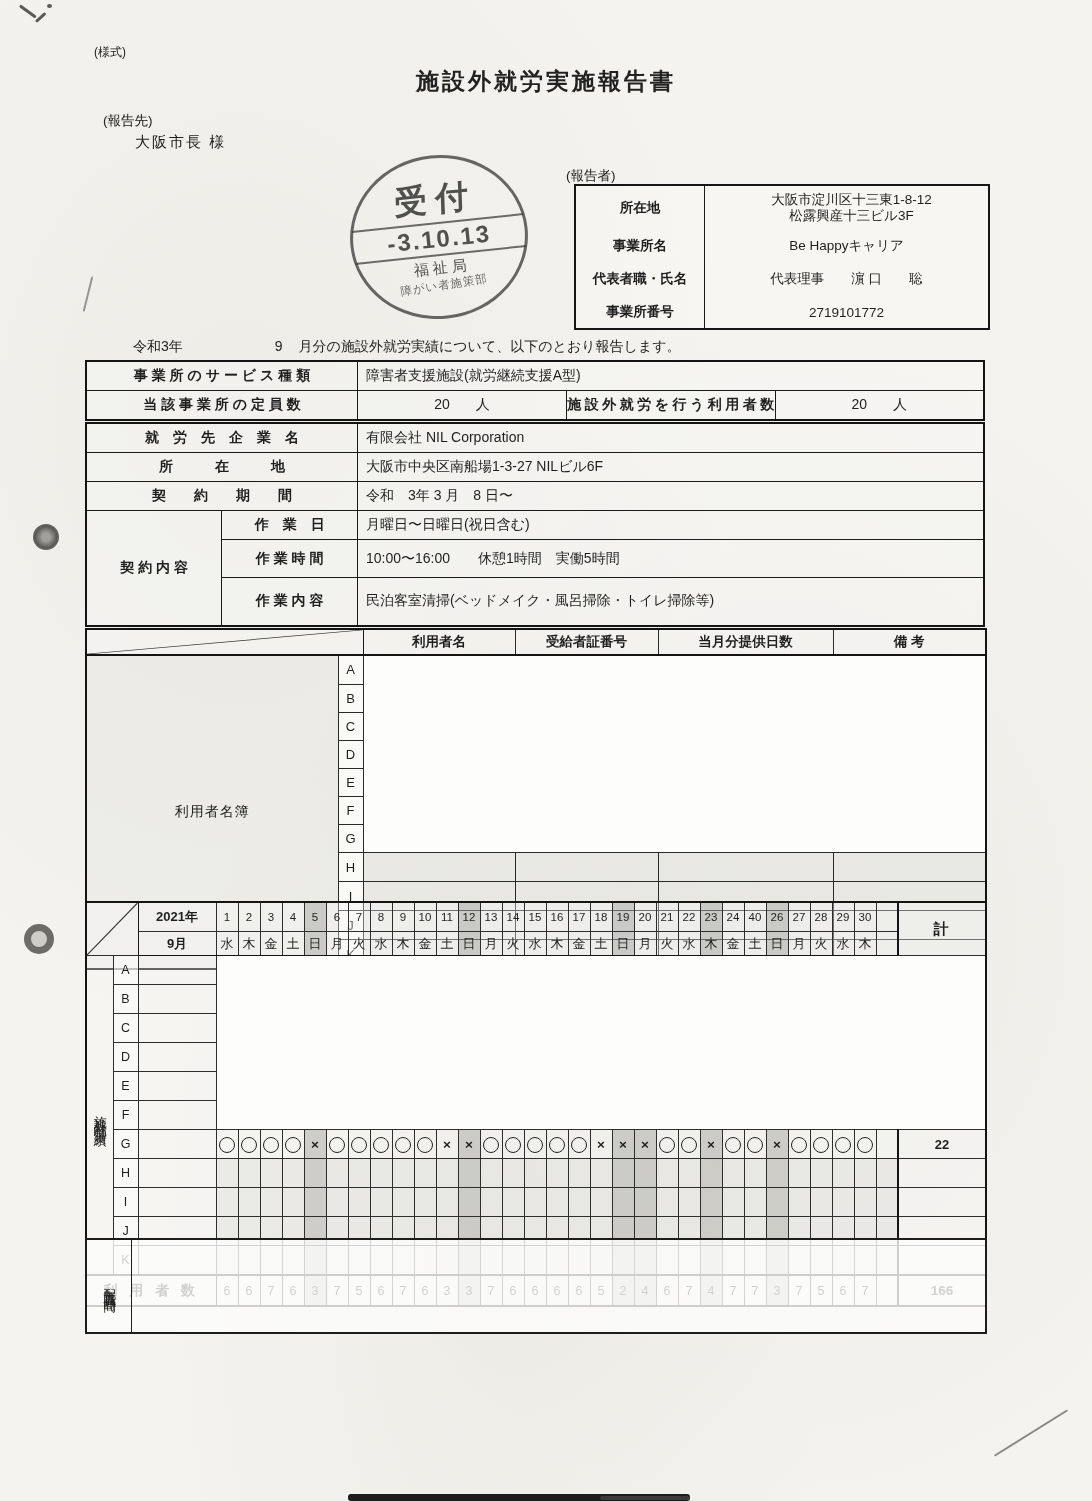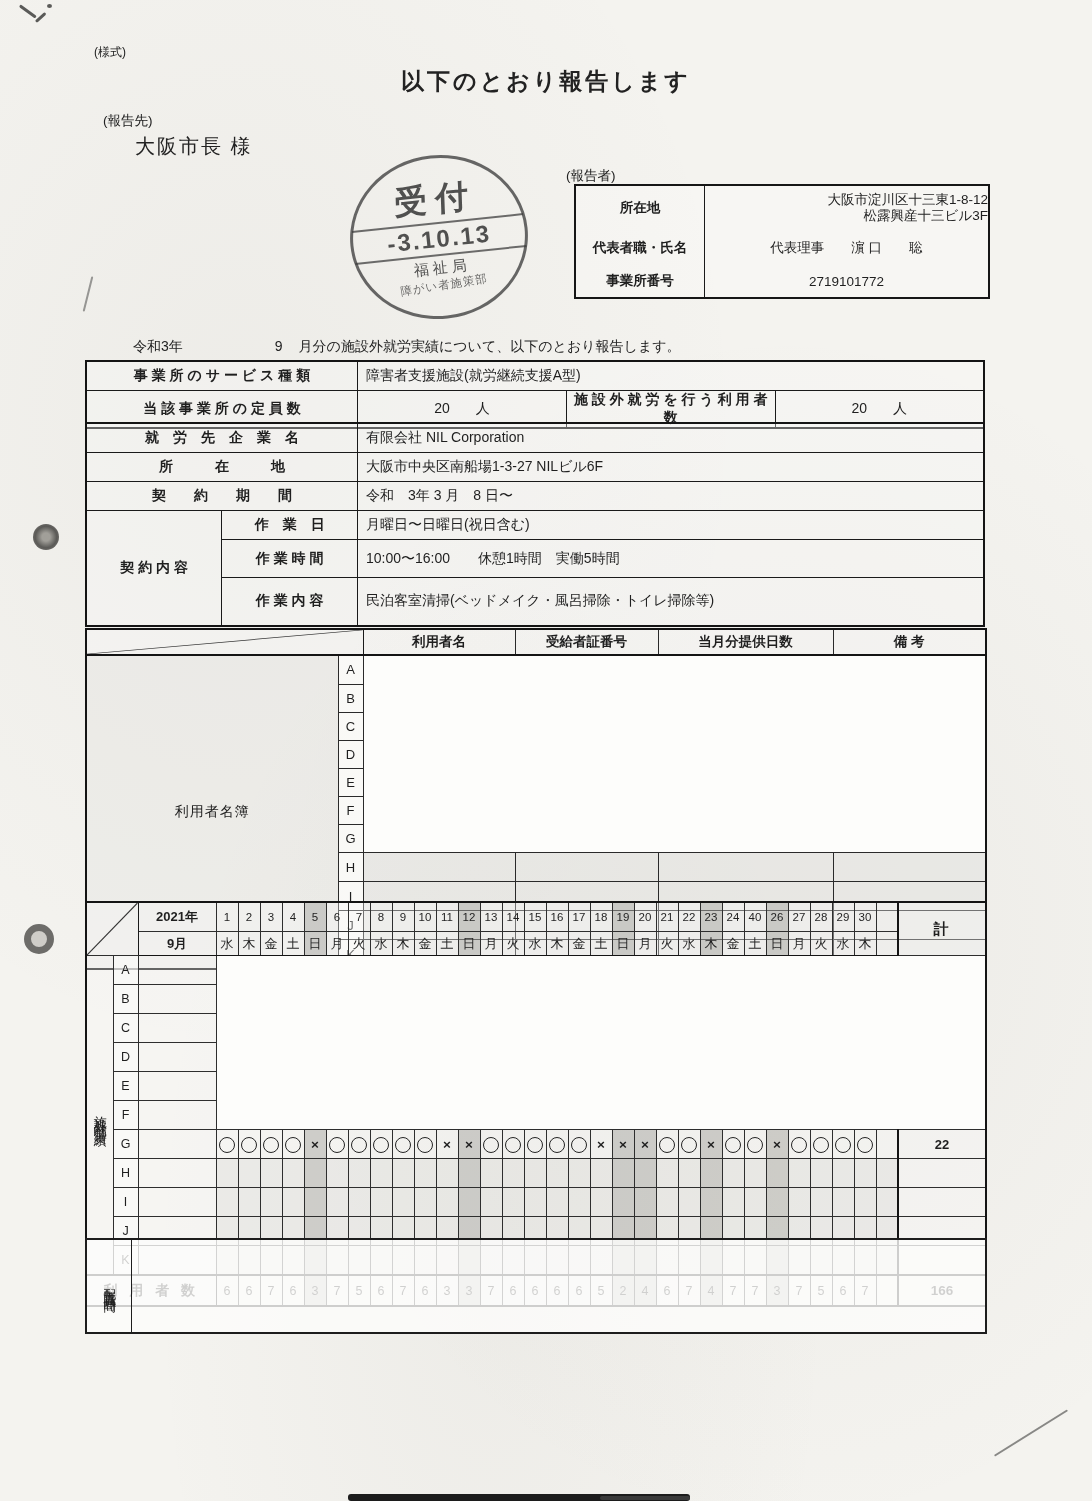--- a/index.html
+++ b/index.html
@@ -12,39 +12,39 @@
       #f4f3ef;}
   .abs{position:absolute;}
   table{border-collapse:collapse;table-layout:fixed;}
   td,th{padding:0;font-weight:normal;overflow:hidden;}
   .ink{color:#222;}
 
   
   .form-style{left:94px;top:44px;font-size:12px;}
   .doc-title{left:0;top:66px;width:1092px;text-align:center;font-size:23px;font-weight:bold;letter-spacing:3px;}
   .recip-label{left:103px;top:112px;font-size:13.5px;}
-  .recip-name{left:135px;top:133px;font-size:20px;letter-spacing:2px;}
+  .recip-name{left:135px;top:133px;font-size:15px;letter-spacing:2px;}
 
   
   .stamp{left:350px;top:155px;width:172px;height:158px;border:3px solid rgba(62,62,62,.78);
     border-radius:50%;transform:rotate(-6deg);color:rgba(52,52,52,.85);
     display:flex;flex-direction:column;justify-content:center;align-items:center;}
   .stamp .s-top{font-size:33px;font-weight:bold;letter-spacing:8px;transform:skewX(-4deg);margin-top:-4px;}
   .stamp .s-date{font-size:24px;font-weight:bold;letter-spacing:2px;width:100%;text-align:center;
     border-top:2.5px solid rgba(62,62,62,.75);border-bottom:2.5px solid rgba(62,62,62,.75);padding:1px 0;}
   .stamp .s-org{font-size:15px;letter-spacing:4px;margin-top:3px;}
   .stamp .s-dept{font-size:11.5px;letter-spacing:1px;transform:rotate(-3deg);opacity:.85;}
 
   
   .rep-label{left:566px;top:167px;font-size:13.5px;}
   .rep-box{left:574px;top:184px;width:412px;border:2.5px solid #161616;background:rgba(255,255,255,.25);}
   .rep-box table{width:100%;}
   .rep-box td.l{width:128px;text-align:center;font-weight:bold;font-size:13.5px;border-right:1.5px solid #1a1a1a;}
   .rep-box td.v{text-align:center;font-size:13.5px;}
-  .rep-box td.v.addr{text-align:right;padding-left:10px;line-height:1.2;}
+  .rep-box td.v.addr{text-align:center;padding-left:10px;line-height:1.2;}
 
   .intro{left:133px;top:338px;font-size:14px;display:flex;align-items:baseline;}
   .intro .m{margin-left:92px;}
   .intro .t{margin-left:16px;}
 
   
   .btable{border:2.5px solid #141414;background:rgba(250,250,248,.35);}
   .btable td{border:1.8px solid #1a1a1a;font-size:14px;height:28px;}
   .btable td.lbl{font-weight:bold;text-align:center;}
   .btable td.val{padding-left:8px;}
@@ -106,41 +106,45 @@
 <body>
 
 <div class="page">
 
   <div class="abs stroke" style="left:18px;top:10px;width:20px;height:2.5px;transform:rotate(36deg);"></div>
   <div class="abs stroke" style="left:34px;top:16px;width:13px;height:2.5px;transform:rotate(-42deg);"></div>
   <div class="abs stroke" style="left:47px;top:4px;width:5px;height:4px;border-radius:50%;"></div>
   <div class="abs stroke" style="left:87px;top:276px;width:2px;height:36px;transform:rotate(14deg);opacity:.6;"></div>
 
   <div class="abs form-style ink">(様式)</div>
-  <div class="abs doc-title ink">以下のとおり報告します</div>
+  <div class="abs doc-title ink">施設外就労実施報告書</div>
   <div class="abs recip-label ink">(報告先)</div>
   <div class="abs recip-name ink">大阪市長 様</div>
 
   <div class="abs stamp">
     <div class="s-top">受付</div>
     <div class="s-date">-3.10.13</div>
     <div class="s-org">福祉局</div>
     <div class="s-dept">障がい者施策部</div>
   </div>
 
   <div class="abs rep-label ink">(報告者)</div>
   <div class="abs rep-box">
     <table>
       <tbody>
           <tr style="height:44px;">
         <td class="l">所在地</td>
         <td class="v addr">
           <div>大阪市淀川区十三東1-8-12</div>
           <div>松露興産十三ビル3F</div>
         </td>
+      </tr>
+      <tr style="height:31px;">
+        <td class="l">事業所名</td>
+        <td class="v">Be Happyキャリア</td>
       </tr>
       <tr style="height:35px;">
         <td class="l">代表者職・氏名</td>
         <td class="v">代表理事　　濵 口　　聡</td>
       </tr>
       <tr style="height:32px;">
         <td class="l">事業所番号</td>
         <td class="v">2719101772</td>
       </tr>
     </tbody>
@@ -160,21 +164,21 @@
       <td class="val" colspan="3">障害者支援施設(就労継続支援A型)</td>
     </tr>
     <tr>
       <td class="lbl">当 該 事 業 所 の 定 員 数</td>
       <td class="num" style="width:200px;">
         <div class="numunit">
               <span>20</span>
               <span>人</span>
             </div>
       </td>
-      <td class="lbl" style="width:260px;">施 設 外 就 労 を 行 う 利 用 者 数</td>
+      <td class="lbl" style="width:260px;font-family:Liberation Serif, serif;">施 設 外 就 労 を 行 う 利 用 者 数</td>
       <td class="num" style="width:170px;">
         <div class="numunit">
               <span>20</span>
               <span>人</span>
             </div>
       </td>
     </tr>
   </tbody>
     </table>
 

